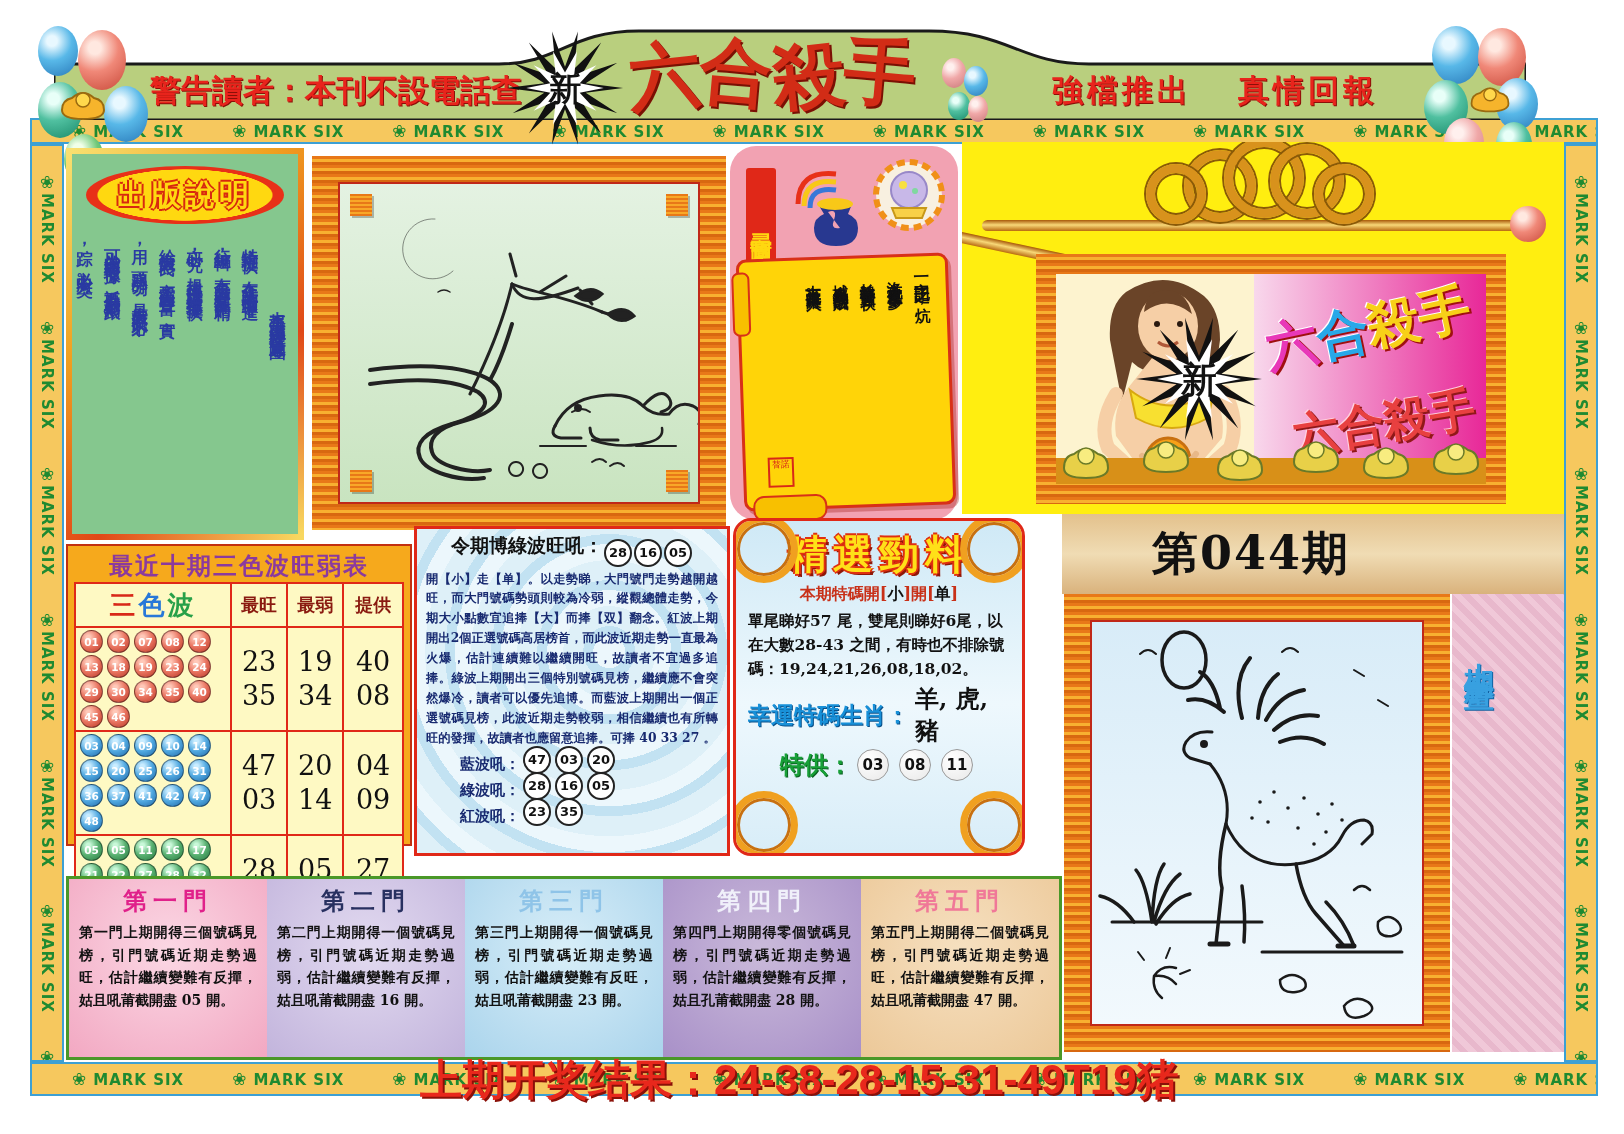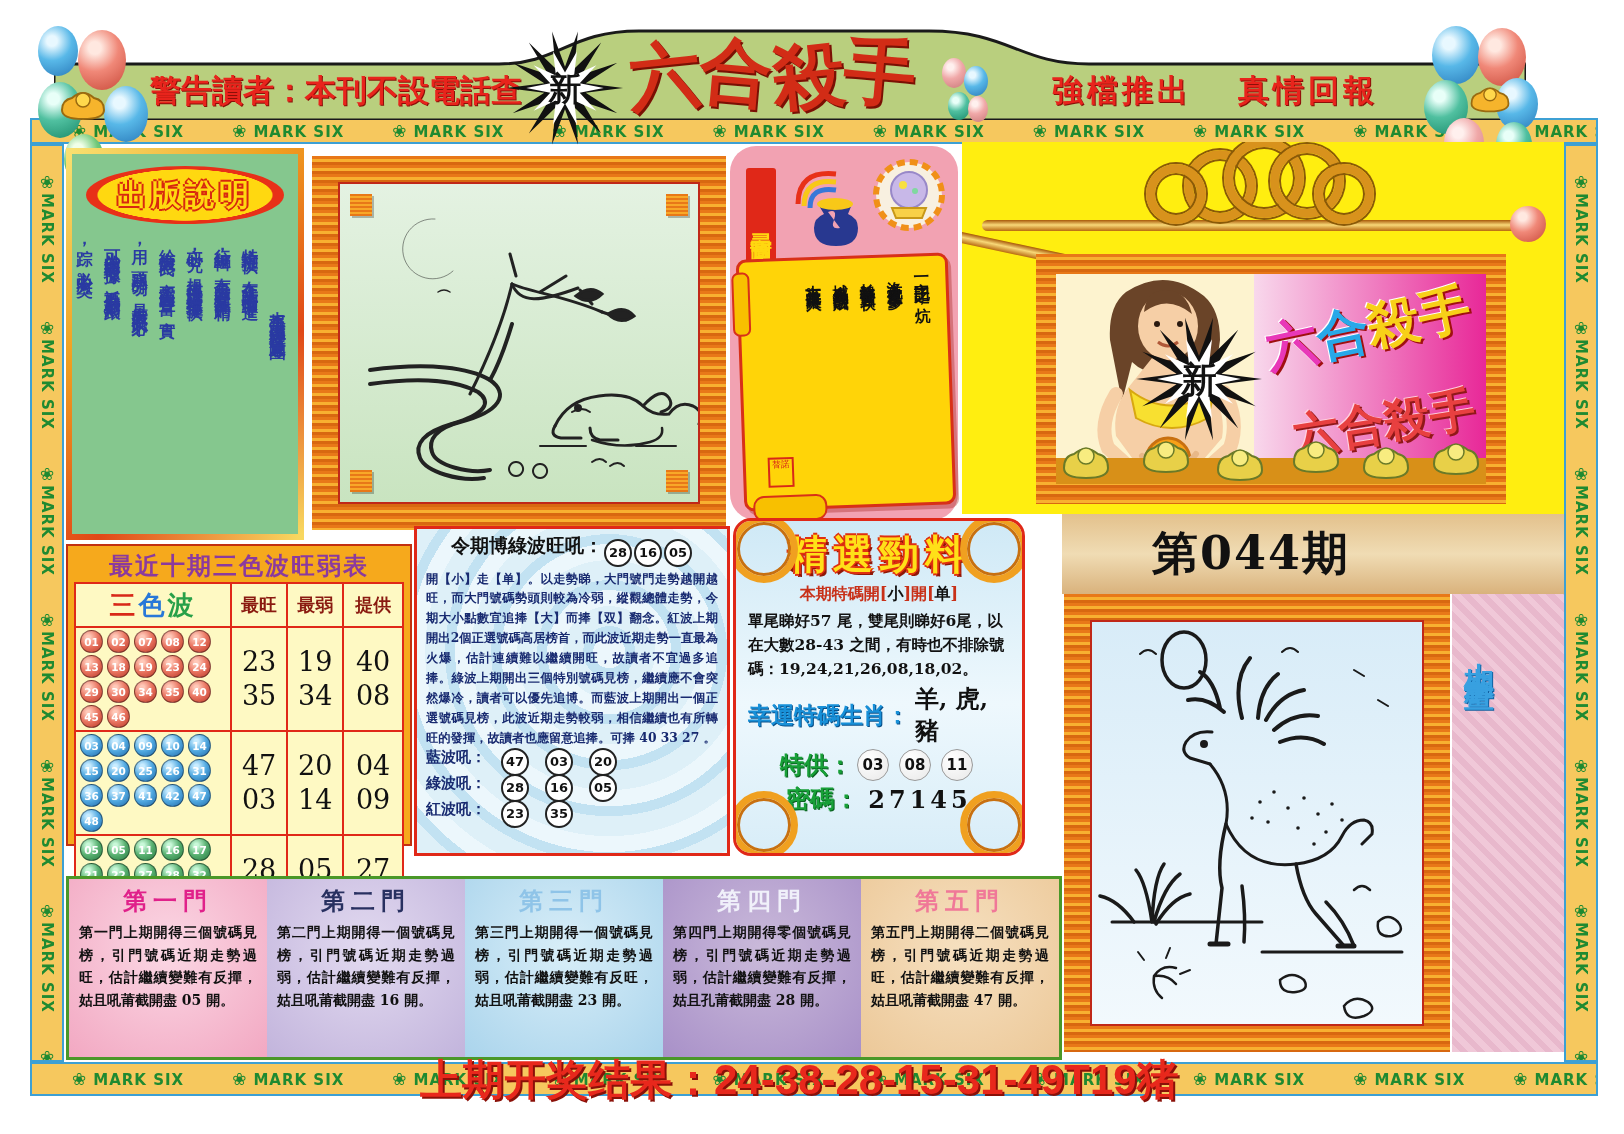--- a/index.html
+++ b/index.html
@@ -79,21 +79,21 @@
   .bl-green{background:radial-gradient(circle at 35% 30%,#c8f8d8 0 10%,#58b070 50%,#287840);}
   .w-val{font-family:"DejaVu Serif",serif;font-size:27px;text-align:center;line-height:1.25;color:#111;}
   
   #ana{left:414px;top:526px;width:316px;height:330px;border:3px solid #e02818;box-sizing:border-box;
      background:repeating-radial-gradient(circle at 62% 38%,#ecf7fc 0 16px,#c2e2f2 16px 26px,#def0f8 26px 46px);
      padding:4px 9px;overflow:hidden;}
   #ana-title{font-family:"DejaVu Serif",serif;font-weight:900;font-size:19px;color:#111;text-align:center;white-space:nowrap;}
   .cnum{display:inline-flex;width:24px;height:24px;border:2px solid #222;border-radius:50%;background:#fff;
      align-items:center;justify-content:center;font-size:13px;font-weight:bold;color:#111;vertical-align:-5px;margin:0 1px;font-family:"DejaVu Sans",sans-serif;}
   #ana-body{font-family:"DejaVu Serif",serif;font-weight:bold;color:#182a70;font-size:12.3px;line-height:1.62;text-align:justify;margin-top:2px;}
-  .ana-line{font-family:"DejaVu Serif",serif;font-weight:900;color:#182a70;font-size:15px;height:26px;display:flex;align-items:flex-start;gap:14px;}
+  .ana-line{font-family:"DejaVu Serif",serif;font-weight:900;color:#182a70;font-size:15px;height:26px;display:flex;align-items:flex-end;gap:2px;margin-left:34px;}
   
   #picks{left:733px;top:518px;width:292px;height:338px;border:3px solid #e02818;border-radius:18px;box-sizing:border-box;
      background:linear-gradient(180deg,#cfe9f6,#eef8fd 55%,#d8edf8);padding:6px 12px;overflow:hidden;}
   .gold-c{position:absolute;width:54px;height:54px;border:7px solid #f0a020;border-radius:50%;box-shadow:inset 0 0 0 3px #c87010;}
   #pk-title{text-align:center;font-family:"DejaVu Serif",serif;font-size:40px;font-weight:900;color:#ffe018;letter-spacing:6px;
      text-shadow:-2px 0 0 #e03010,2px 0 0 #e03010,0 -2px 0 #e03010,0 2px 0 #e03010,3px 3px 0 #901808;}
   #pk-l1{text-align:center;font-family:"DejaVu Serif",serif;font-size:16px;font-weight:900;margin-top:2px;}
   #pk-l2{font-family:"DejaVu Serif",serif;font-size:15.5px;font-weight:bold;color:#111;line-height:1.55;margin-top:4px;}
   .pk-row{display:flex;align-items:center;margin-top:2px;}
   .pk-lab-g{font-family:"DejaVu Serif",serif;font-size:24px;font-weight:900;color:#18a038;text-shadow:1px 1px 0 #0a6020;white-space:nowrap;}
@@ -509,24 +509,20 @@
     <div id="pk-l1"><span style="color: rgb(200, 48, 24);">本期特碼開</span><span style="color: rgb(200, 48, 24);">[</span><span style="color: rgb(17, 17, 17);">小</span><span style="color: rgb(200, 48, 24);">]</span><span style="color: rgb(200, 48, 24);">開</span><span style="color: rgb(200, 48, 24);">[</span><span style="color: rgb(17, 17, 17);">单</span><span style="color: rgb(200, 48, 24);">]</span></div>
     <div id="pk-l2">單尾睇好57 尾，雙尾則睇好6尾，以在大數28-43 之間，有時也不排除號碼：19,24,21,26,08,18,02。</div>
     <div class="pk-row">
       <span class="pk-lab-b">幸運特碼生肖：</span>
       <span class="pk-big" style="margin-left:6px;">羊, 虎, 豬</span>
     </div>
     <div class="pk-row" style="justify-content:center;">
       <span class="pk-lab-g">特供：</span>
       <span id="pk-balls"><span class="wball">03</span><span class="wball">08</span><span class="wball">11</span></span>
     </div>
-    <div class="pk-row" style="justify-content:center;">
-      <span class="pk-lab-g">密碼：</span>
-      <span class="pk-big" style="margin-left:10px;letter-spacing:4px;">27145</span>
-    </div>
   </div>
 
   <div id="issue" class="abs">
       <span>第044期</span>
     </div>
 
   <div class="abs wood" style="left:1064px;top:594px;width:386px;height:458px;padding:26px;">
     <div class="photo" style="position:relative;width:100%;height:100%;background:linear-gradient(180deg,#d8ecf8,#f2f9fd);">
       <svg width="100%" height="100%" viewBox="0 0 330 402" preserveAspectRatio="none">
         <g stroke="#1a1a1a" fill="none" stroke-width="3" stroke-linecap="round">

